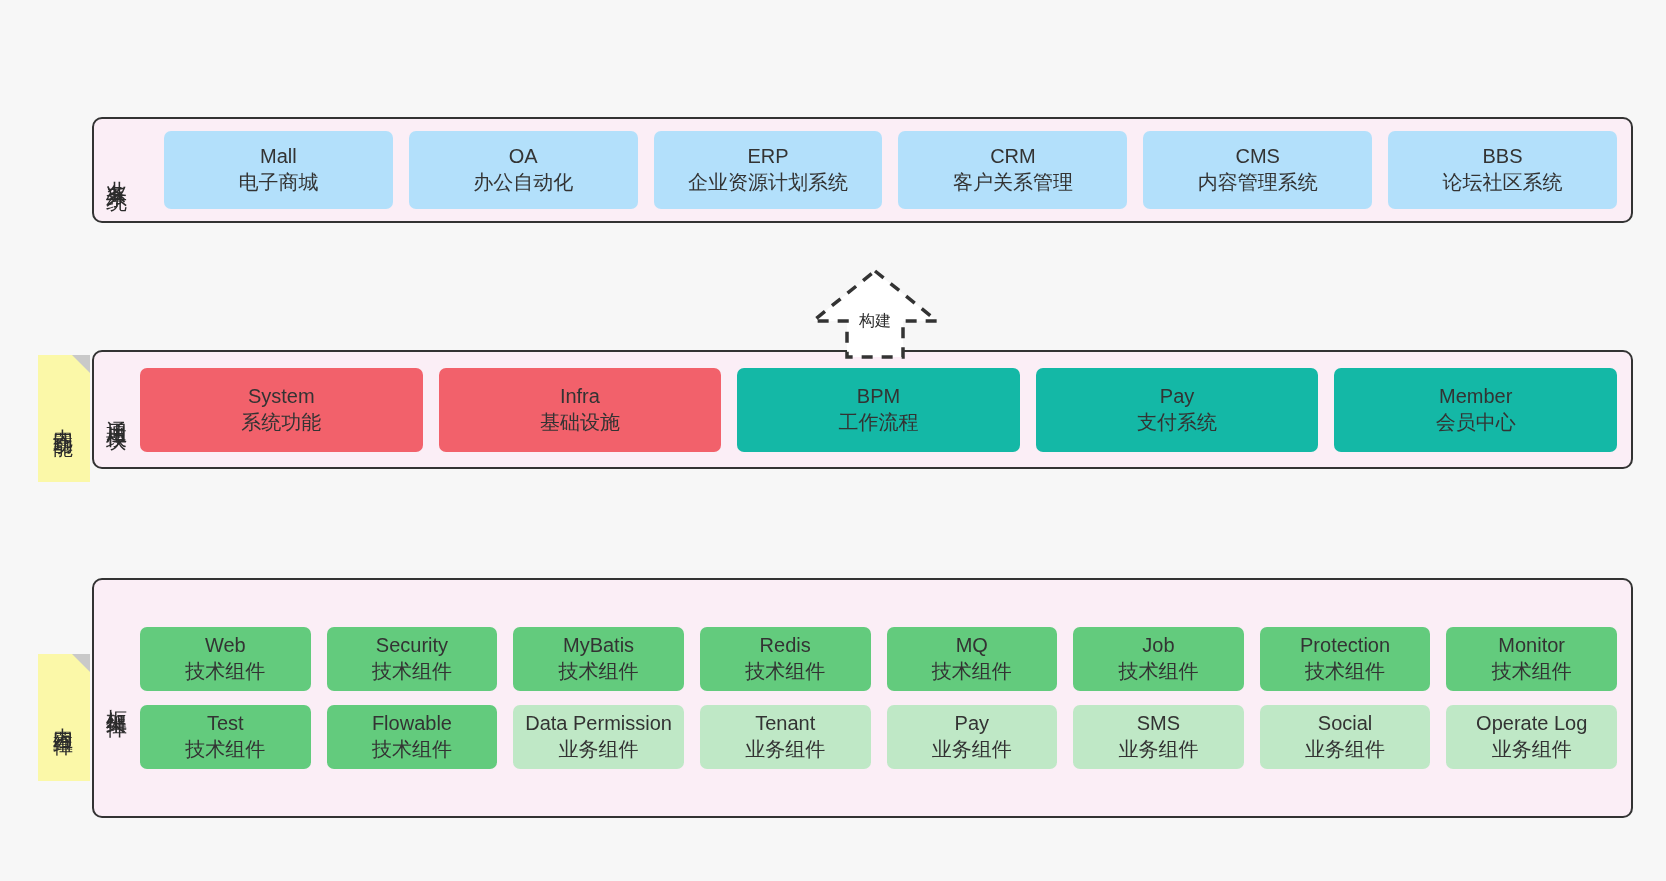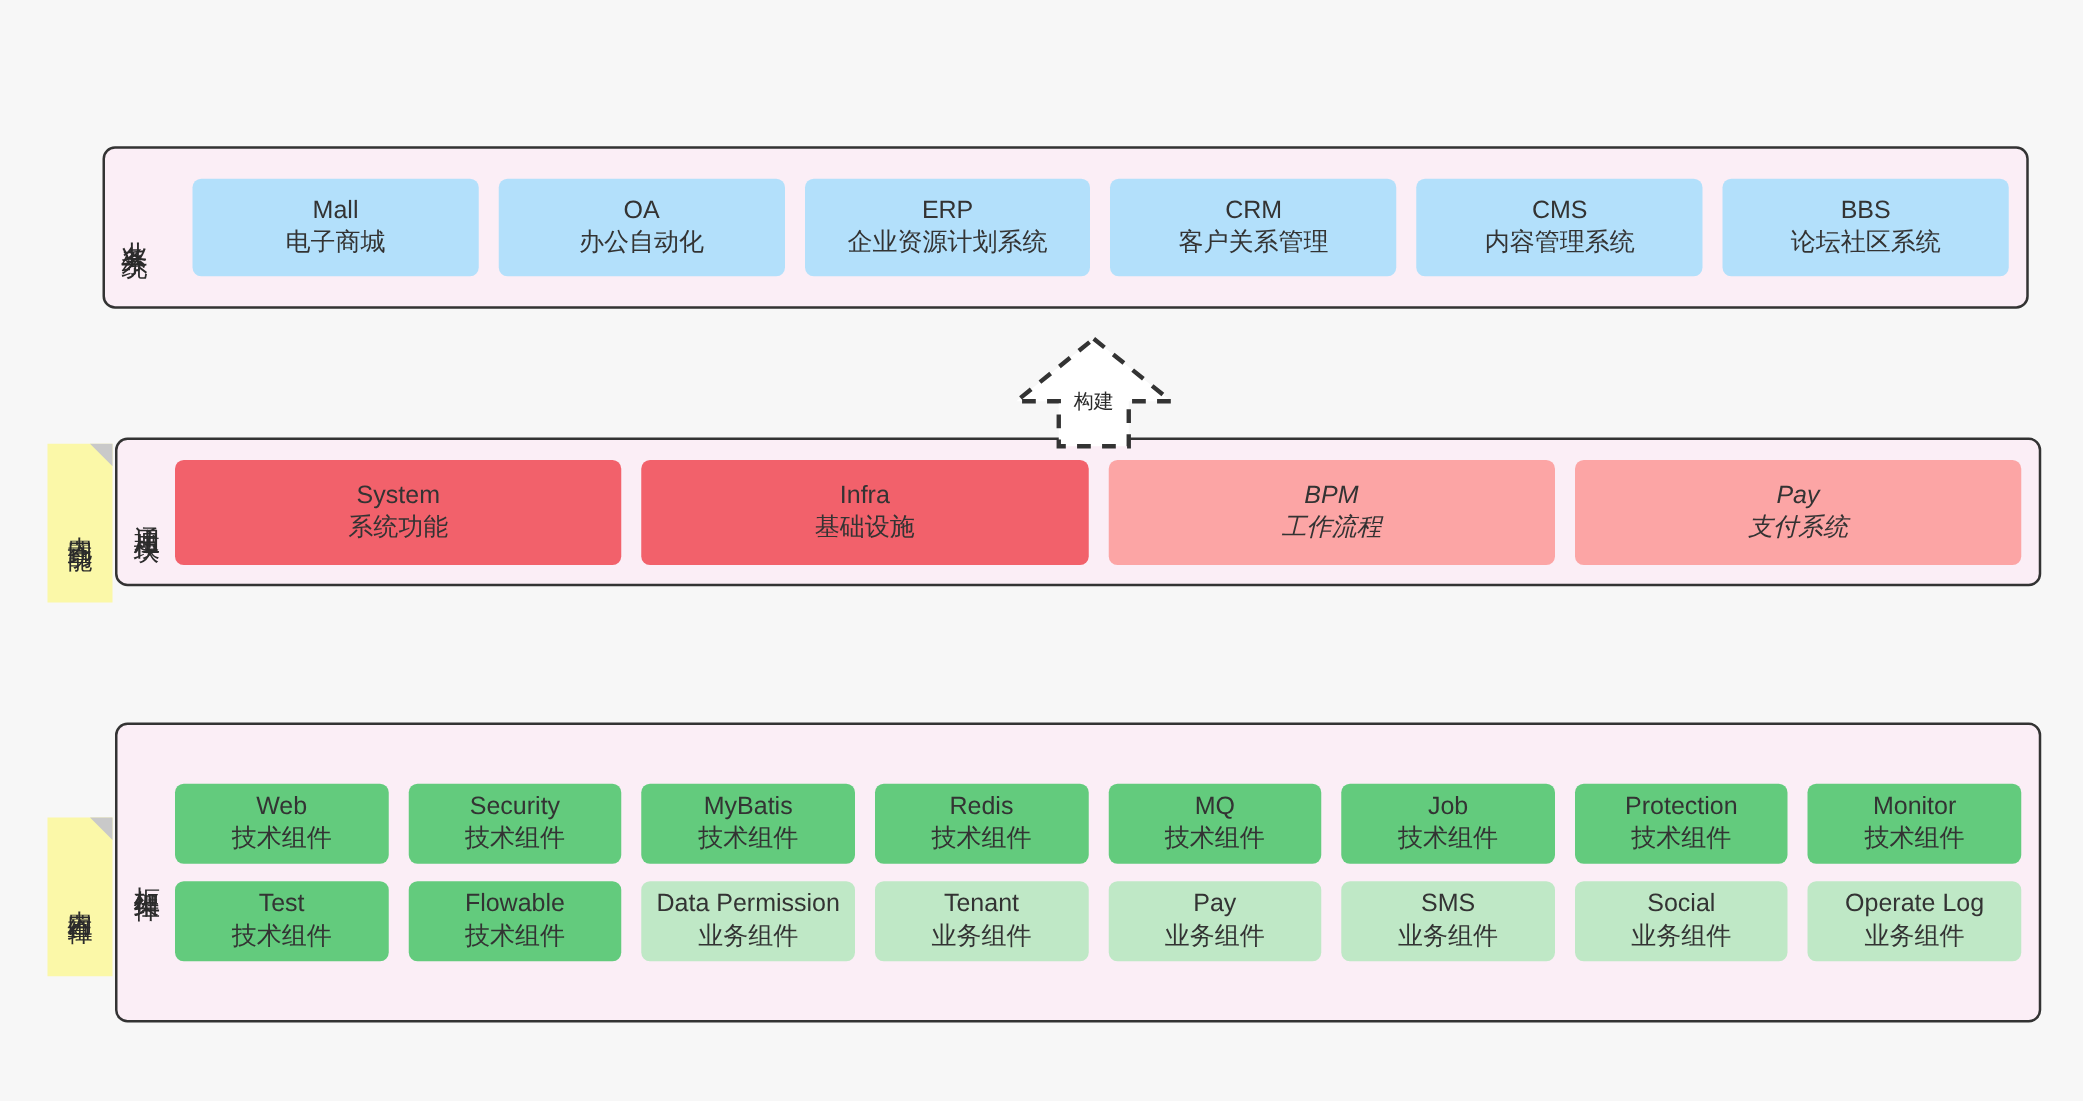--- a/index.html
+++ b/index.html
@@ -71,21 +71,21 @@
     color: #333333;
     line-height: 1.28;
     padding: 6px 4px;
     user-select: none;
   }
   .card .t1 { font-size: 20px; }
   .card .t2 { font-size: 20px; }
 
   .c-blue      { background: #b3e0fb; }
   .c-red       { background: #f2616b; }
-  .c-pink      { background: #fca5a5; font-style: italic; }
+  .c-pink      { background: #14b8a6; }
   .c-green     { background: #63cb7d; }
   .c-lightgreen{ background: #bfe8c6; }
 
   .h-business { height: 78px; }
   .h-module   { height: 84px; }
   .h-comp     { height: 64px; }
 
   
   .note {
     position: absolute;
@@ -131,21 +131,21 @@
     background: transparent;
     white-space: nowrap;
     user-select: none;
   }
 </style>
 </head>
 <body>
 
 <div id="stage">
 
-  <div class="layer" style="left:82px; top:117px; width:1541px; height:130px;gap:24px;">
+  <div class="layer" style="left:92px; top:117px; width:1541px; height:106px;gap:24px;">
     <div class="layer-title">业务系统</div>
     <div class="layer-body">
       <div class="row">
         <div class="card c-blue h-business">
           <span class="t1">Mall</span>
           <span class="t2">电子商城</span>
         </div>
         <div class="card c-blue h-business">
           <span class="t1">OA</span>
           <span class="t2">办公自动化</span>
@@ -195,20 +195,24 @@
           <span class="t2">基础设施</span>
         </div>
         <div class="card c-pink h-module">
           <span class="t1">BPM</span>
           <span class="t2">工作流程</span>
         </div>
         <div class="card c-pink h-module">
           <span class="t1">Pay</span>
           <span class="t2">支付系统</span>
         </div>
+        <div class="card c-pink h-module">
+          <span class="t1">Member</span>
+          <span class="t2">会员中心</span>
+        </div>
       </div>
     </div>
   </div>
 
 
   <div class="note" style="left:38px; top:654px; height:127px;">
     <span class="fold"></span>
     <span>内置组件</span>
   </div>
 

